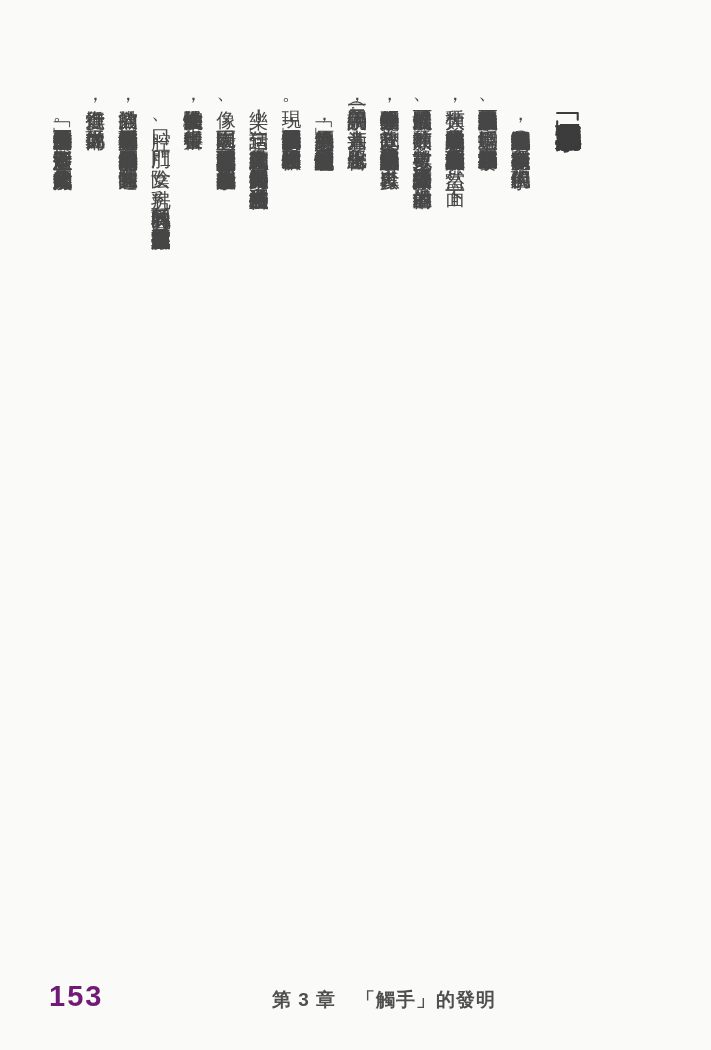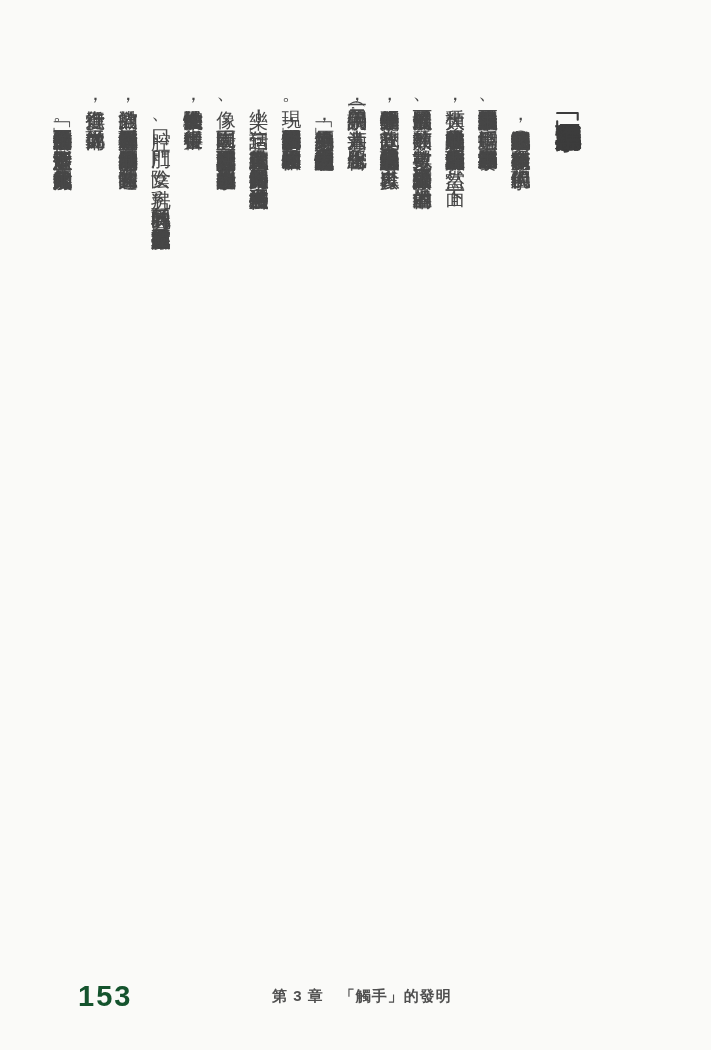--- a/index.html
+++ b/index.html
@@ -35,30 +35,30 @@
   }
   .body-col{
     height:812px;
     white-space:nowrap;
   }
   .body-col.indent{
     text-indent:19.7px;
   }
   .footer-page-number{
     position:absolute;
-    left:78px;top:980px;
+    left:49px;top:980px;
     font-size:29px;
     font-weight:bold;
-    color:#14532d;
+    color:#701a75;
     letter-spacing:2px;
   }
   .footer-chapter{
     position:absolute;
     left:272px;top:987px;
-    font-size:15px;
+    font-size:19px;
     font-weight:bold;
     color:#4f4f4f;
     letter-spacing:1px;
   }
 </style>
 </head>
 <body>
 
 <div class="page">
 

